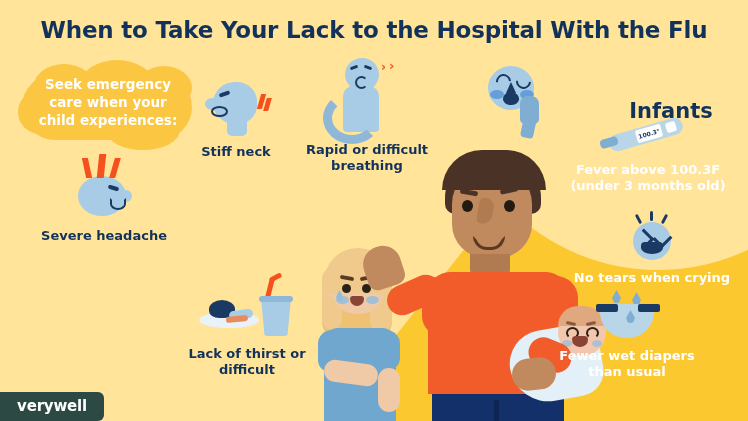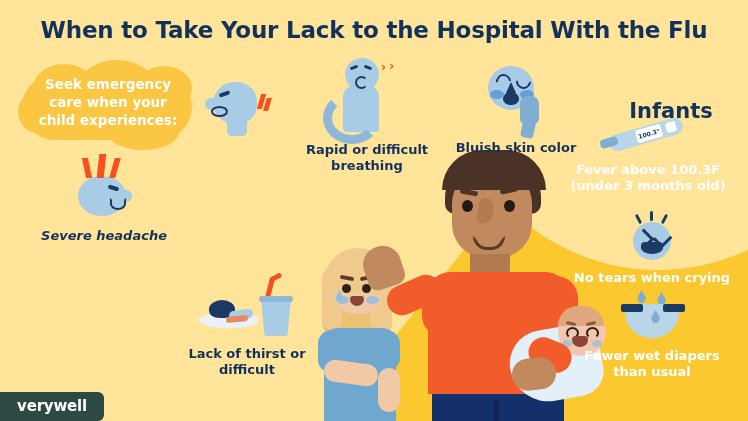--- a/index.html
+++ b/index.html
@@ -231,20 +231,21 @@
   <div class="item" style="left:176px;top:68px;width:120px;">
     <div class="icon-wrap" style="width:90px;height:70px;">
       <div class="head sn-head"></div>
       <div class="sn-neck"></div>
       <div class="sn-nose"></div>
       <div class="sn-eye"></div>
       <div class="sn-mouth"></div>
       <div class="bolt sn-b1"></div>
       <div class="bolt sn-b2"></div>
     </div>
+    <div class="cap">Stiff neck</div>
   </div>
 
   <div class="item" style="left:294px;top:58px;width:146px;">
     <div class="icon-wrap" style="width:100px;height:78px;">
       <div class="rb-body"></div>
       <div class="head rb-head"></div>
       <div class="rb-arm"></div>
       <div class="rb-eye" style="left:33px;top:8px;transform:rotate(-20deg);"></div>
       <div class="rb-eye" style="left:47px;top:8px;transform:rotate(20deg);"></div>
       <div class="rb-mouth"></div>
@@ -259,24 +260,23 @@
       <div class="head bs-head"></div>
       <div class="bs-eye" style="left:26px;top:12px;"></div>
       <div class="bs-eye" style="left:46px;top:12px;transform:rotate(-130deg);"></div>
       <div class="bs-nose"></div>
       <div class="bs-mouth"></div>
       <div class="bs-cheek" style="left:20px;top:28px;"></div>
       <div class="bs-cheek" style="left:50px;top:28px;"></div>
       <div class="bs-arm"></div>
       <div class="bs-hand"></div>
     </div>
-    <div class="cap">Bluish skin color</div>
-  </div>
-
-  <div class="item" style="left:36px;top:156px;width:136px;font-style:italic;">
+  </div>
+
+  <div class="item" style="left:36px;top:156px;width:136px;">
     <div class="icon-wrap" style="width:100px;height:66px;">
       <div class="head sh-head"></div>
       <div class="sh-nose"></div>
       <div class="sh-eye"></div>
       <div class="sh-mouth"></div>
       <div class="bolt shb1"></div>
       <div class="bolt shb2"></div>
       <div class="bolt shb3"></div>
     </div>
     <div class="cap">Severe headache</div>
@@ -376,21 +376,21 @@
       <div class="nt-ray" style="left:26px;top:-2px;transform:rotate(-28deg);"></div>
       <div class="nt-ray" style="left:39px;top:-5px;"></div>
       <div class="nt-ray" style="left:52px;top:-2px;transform:rotate(28deg);"></div>
       <div class="nt-eye" style="left:26px;top:16px;"></div>
       <div class="nt-eye" style="left:44px;top:16px;transform:rotate(135deg);"></div>
       <div class="nt-mouth"></div>
     </div>
     <div class="cap">No tears when crying</div>
   </div>
 
-  <div class="item white" style="left:566px;top:290px;width:172px;">
+  <div class="item white" style="left:541px;top:290px;width:172px;">
     <div class="icon-wrap" style="width:90px;height:52px;">
       <div class="drop" style="left:30px;top:0px;"></div>
       <div class="drop" style="left:50px;top:2px;"></div>
       <div class="dp"></div>
       <div class="dp-tab" style="left:14px;"></div>
       <div class="dp-tab" style="left:56px;"></div>
       <div class="drop" style="left:44px;top:20px;"></div>
     </div>
     <div class="cap">Fewer wet diapers than usual</div>
   </div>

